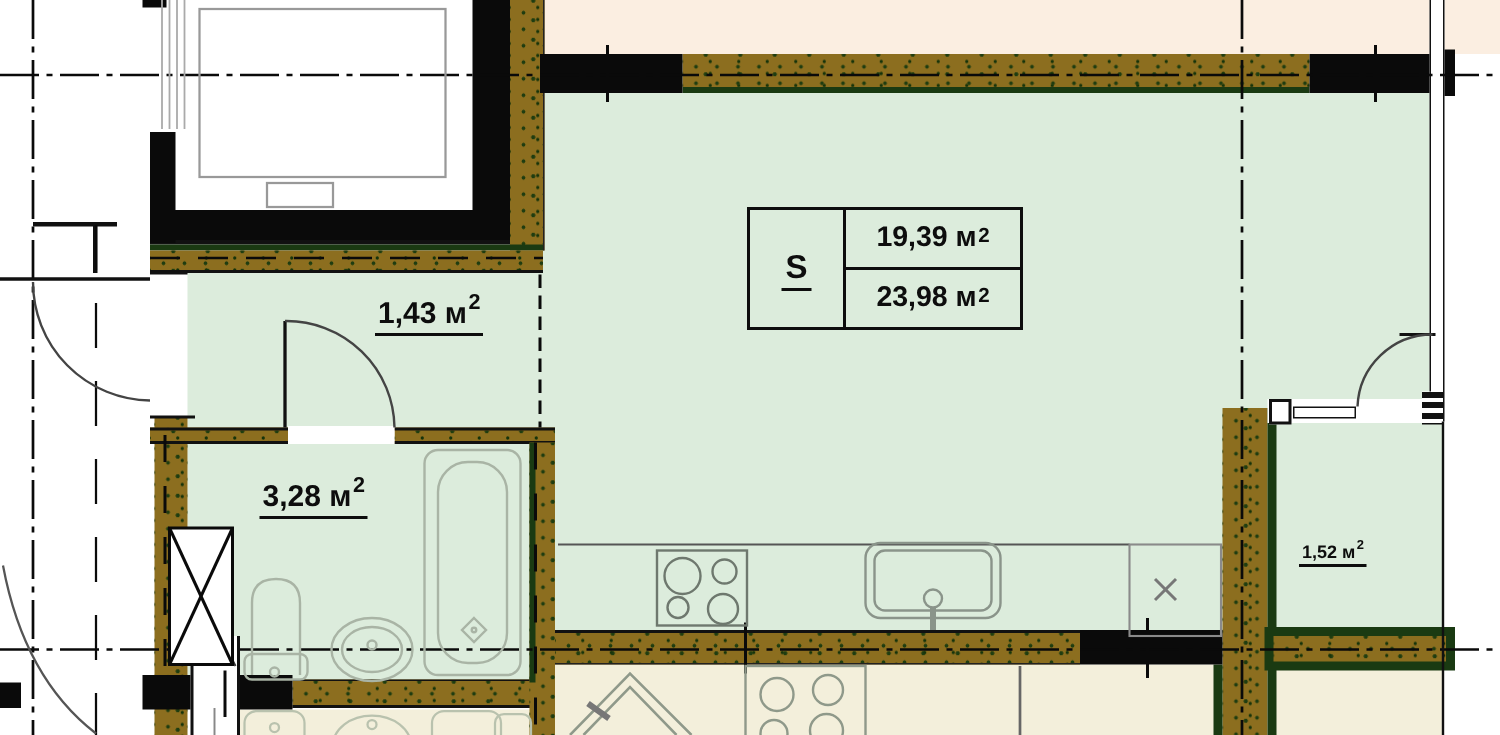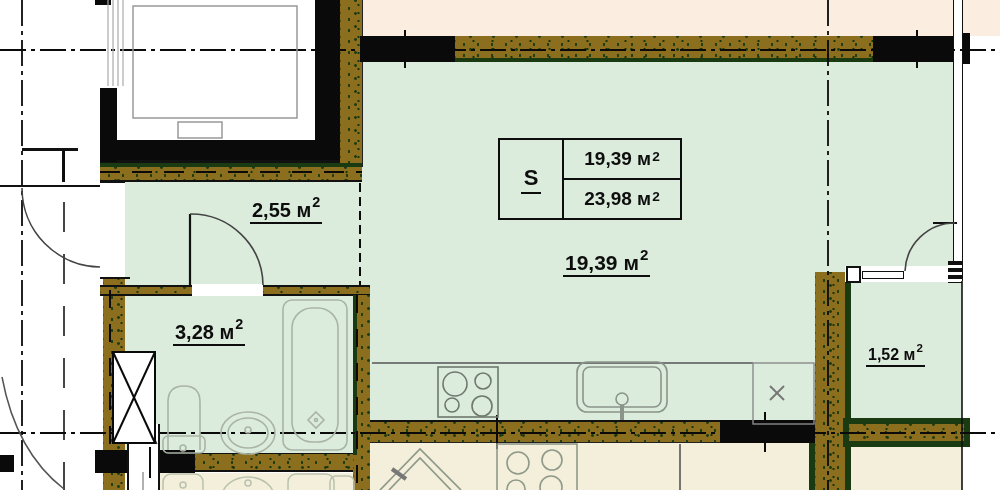--- a/index.html
+++ b/index.html
@@ -240,25 +240,22 @@
           <sup>2</sup>
         </div>
       <div class="at-cell">
           <span>23,98 м</span>
           <sup>2</sup>
         </div>
     </div>
   </div>
 
   <div class="area-label" style="left:250px;top:197px;font-size:20px">
-    <span>2,55 м</span><sup>2</sup>
+    <span>1,43 м</span><sup>2</sup>
   </div>
   <div class="area-label" style="left:173px;top:319px;font-size:20px">
     <span>3,28 м</span><sup>2</sup>
   </div>
-  <div class="area-label" style="left:563px;top:249px;font-size:21px">
-    <span>19,39 м</span><sup>2</sup>
-  </div>
-  <div class="area-label" style="left:866px;top:344px;font-size:16px">
+  <div class="area-label" style="left:866px;top:360px;font-size:12px">
     <span>1,52 м</span><sup>2</sup>
   </div>
 
 </div>
 
 </body></html>

